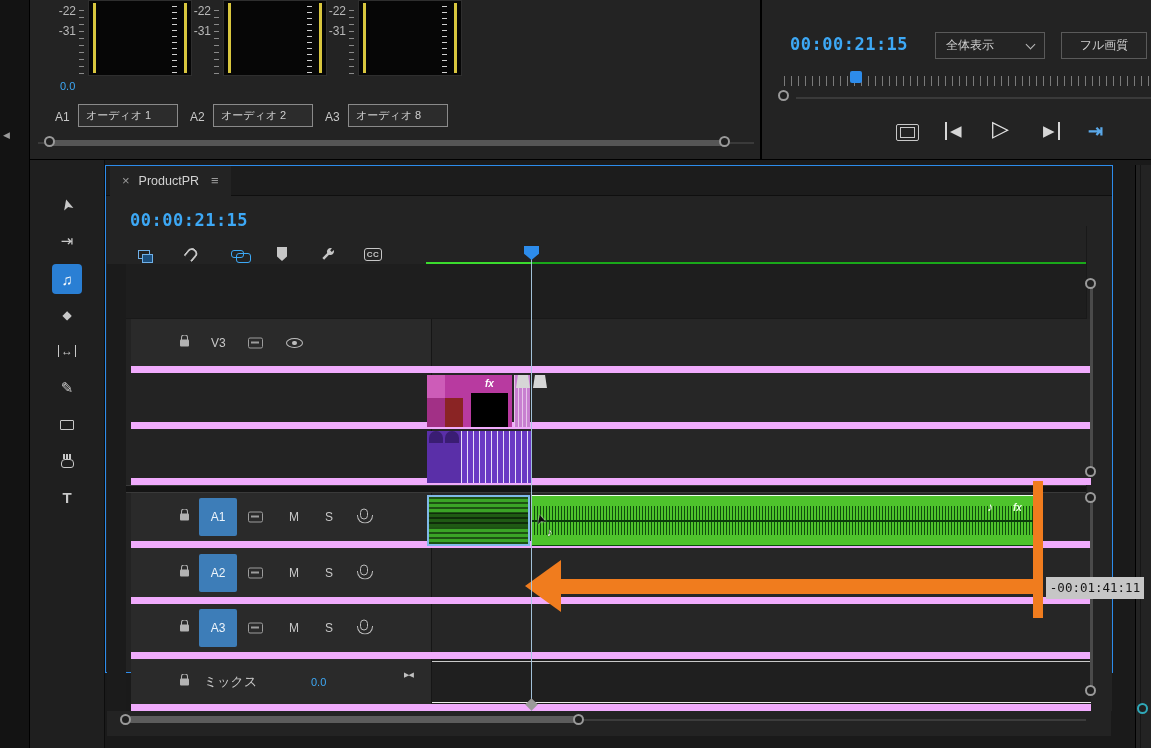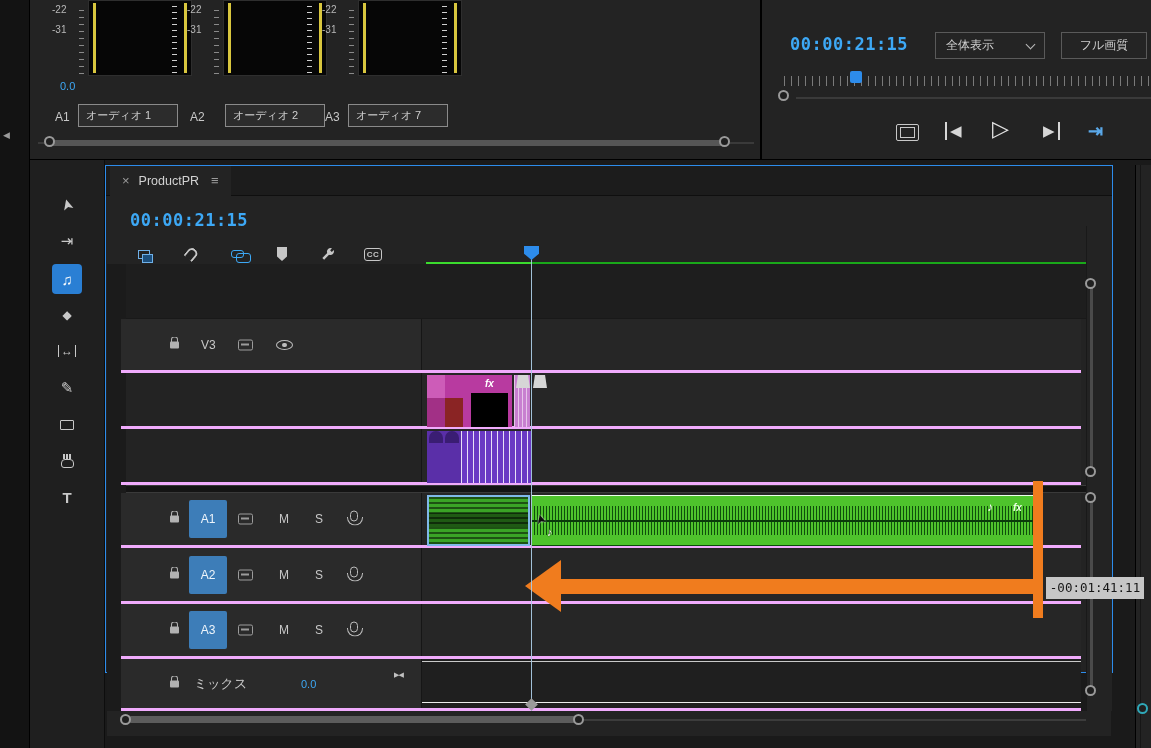--- a/index.html
+++ b/index.html
@@ -9,21 +9,21 @@
   .knob { position:absolute; width:11px; height:11px; border:2px solid #9a9a9a; border-radius:50%; background:#1f1f1f; }
   .mono { font-family:"DejaVu Sans Mono", monospace; }
 
   
   #left-strip { left:0; top:0; width:30px; height:748px; background:#131313; border-right:1px solid #000; }
   #left-strip .edge-arrow { position:absolute; left:3px; top:130px; font-size:9px; color:#9a9a9a; }
 
   
   #meters { left:30px; top:0; width:730px; height:160px; background:#232323; border-bottom:1px solid #000; }
   .meter-group { position:absolute; top:0; width:146px; height:100px; }
-  .meter-scale { position:absolute; left:0; top:4px; width:24px; text-align:left; font-size:10px; color:#b8b8b8; }
+  .meter-scale { position:absolute; left:0; top:4px; width:24px; text-align:right; font-size:12px; color:#b8b8b8; }
   .meter-scale span { display:block; height:20px; }
   .meter-ticks { position:absolute; left:27px; top:8px; width:5px; height:66px;
                  background:repeating-linear-gradient(0deg,#8a8a8a 0 1px,transparent 1px 7px); }
   .meter-box { position:absolute; left:36px; top:0; width:104px; height:76px; background:#060606; border:1px solid #2e2e2e; }
   .meter-box .ybar-l { position:absolute; left:4px; top:2px; width:3px; height:70px; background:#d8c63e; }
   .meter-box .ybar-r { position:absolute; right:4px; top:2px; width:3px; height:70px; background:#d8c63e; }
   .meter-box .wticks { position:absolute; right:14px; top:2px; width:5px; height:70px;
                  background:repeating-linear-gradient(0deg,#cfcfcf 0 1px,transparent 1px 6px); }
   #meter-gain { left:30px; top:80px; font-size:11px; color:#3da8f5; }
   .mtrack-id { position:absolute; top:110px; font-size:12px; color:#c8c8c8; }
@@ -90,21 +90,21 @@
         background:repeating-linear-gradient(90deg,#686868 0 1px,transparent 1px 8px); }
   #renderbar { position:absolute; left:320px; top:96px; width:660px; height:3px; }
   #renderbar .seg1 { position:absolute; left:0; width:105px; height:3px; background:#3bdc2e; }
   #renderbar .seg2 { position:absolute; left:105px; width:555px; height:3px; background:#1aa81a; }
 
   #leftrail { position:absolute; left:1px; top:98px; width:19px; height:447px; background:#1b1b1b; }
   #gapstrip { position:absolute; left:20px; top:98px; width:960px; height:55px; background:#1e1e1e; border-bottom:1px solid #191919; }
   #rightgutter { position:absolute; left:980px; top:60px; width:26px; height:485px; background:#232323; border-left:1px solid #191919; }
   #bottomzone { position:absolute; left:1px; top:545px; width:1004px; height:25px; background:#232323; }
 
-  .row { position:absolute; left:15px; width:960px; border-bottom:3px solid #f0abfc;text-decoration:underline; }
+  .row { position:absolute; left:25px; width:960px; border-bottom:7px solid #f0abfc;text-decoration:underline; }
   .row .hdr { position:absolute; left:0; top:0; width:300px; height:100%; background:#2a2a2a; }
   .row .lane { position:absolute; left:300px; top:0; width:660px; height:100%; background:#262626; border-left:1px solid #161616; }
   .row.mixrow .lane { background:#1f1f1f; }
   .row.mixrow .lane::before { content:""; position:absolute; left:0; right:0; top:2px; height:1px; background:#c9c9c9; }
   .row.mixrow .lane::after  { content:""; position:absolute; left:0; right:0; top:43px; height:1px; background:#ededed; }
   #av-divider { position:absolute; left:20px; top:319px; width:960px; height:8px; background:#141414;
         border-top:1px solid #3a3a3a; border-bottom:1px solid #3a3a3a; }
 
   .hdr > * { position:absolute; top:50%; transform:translateY(-50%); }
   .lock { left:49px; width:9px; height:7px; background:#b2b2b2; border-radius:1px; }
@@ -228,23 +228,23 @@
         <div class="wticks"></div>
         <div class="ybar-r"></div>
       </div>
     </div>
 
     <div id="meter-gain" class="abs">0.0</div>
 
     <span class="mtrack-id" style="left:25px">A1</span>
     <div class="mtrack-btn" style="left:48px">オーディオ 1</div>
     <span class="mtrack-id" style="left:160px">A2</span>
-    <div class="mtrack-btn" style="left:195px">オーディオ 2</div>
+    <div class="mtrack-btn" style="left:183px">オーディオ 2</div>
     <span class="mtrack-id" style="left:295px">A3</span>
-    <div class="mtrack-btn" style="left:318px">オーディオ 7</div>
+    <div class="mtrack-btn" style="left:318px">オーディオ 8</div>
 
     <div class="track-line"></div>
     <div class="track-bar"></div>
     <div class="knob" style="left:14px;top:136px"></div>
     <div class="knob" style="left:689px;top:136px"></div>
   </div>
 
   <div id="divider-v" class="abs"></div>
 
   <div id="monitor" class="abs">

